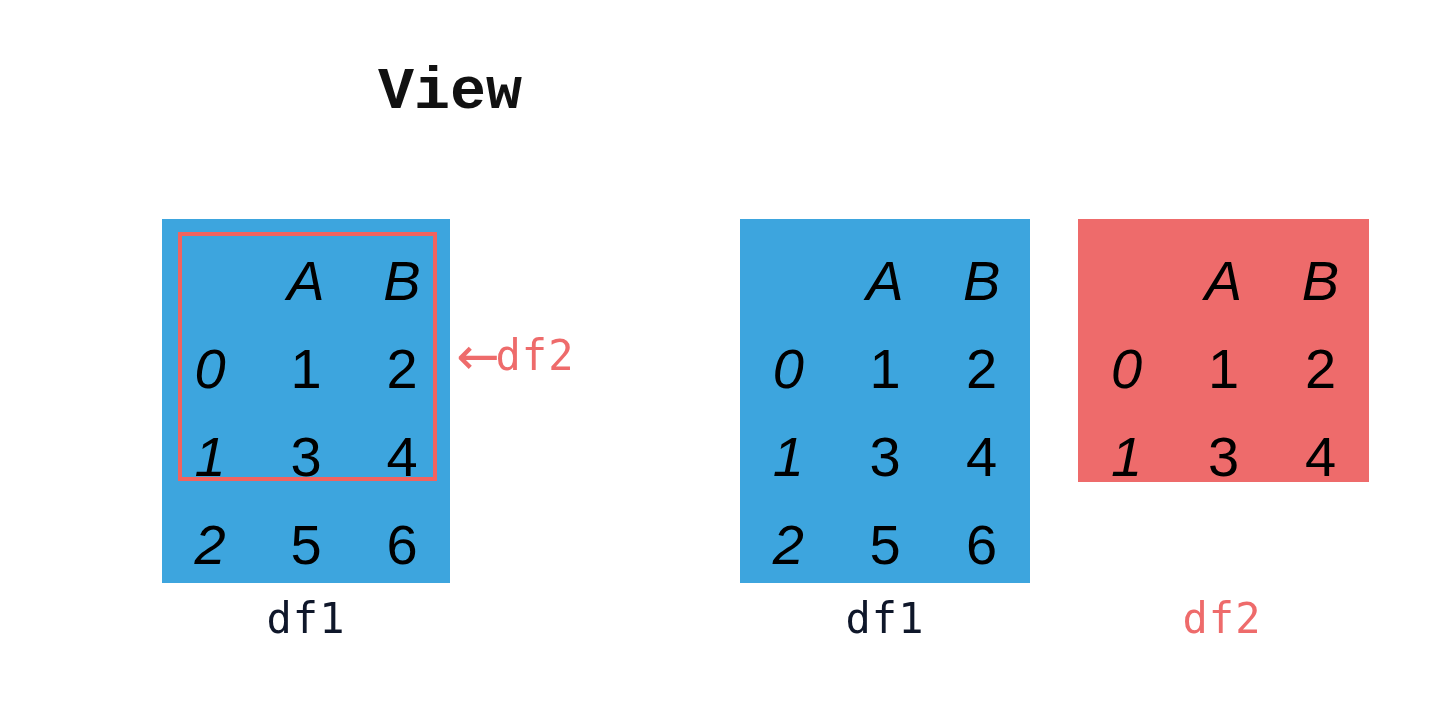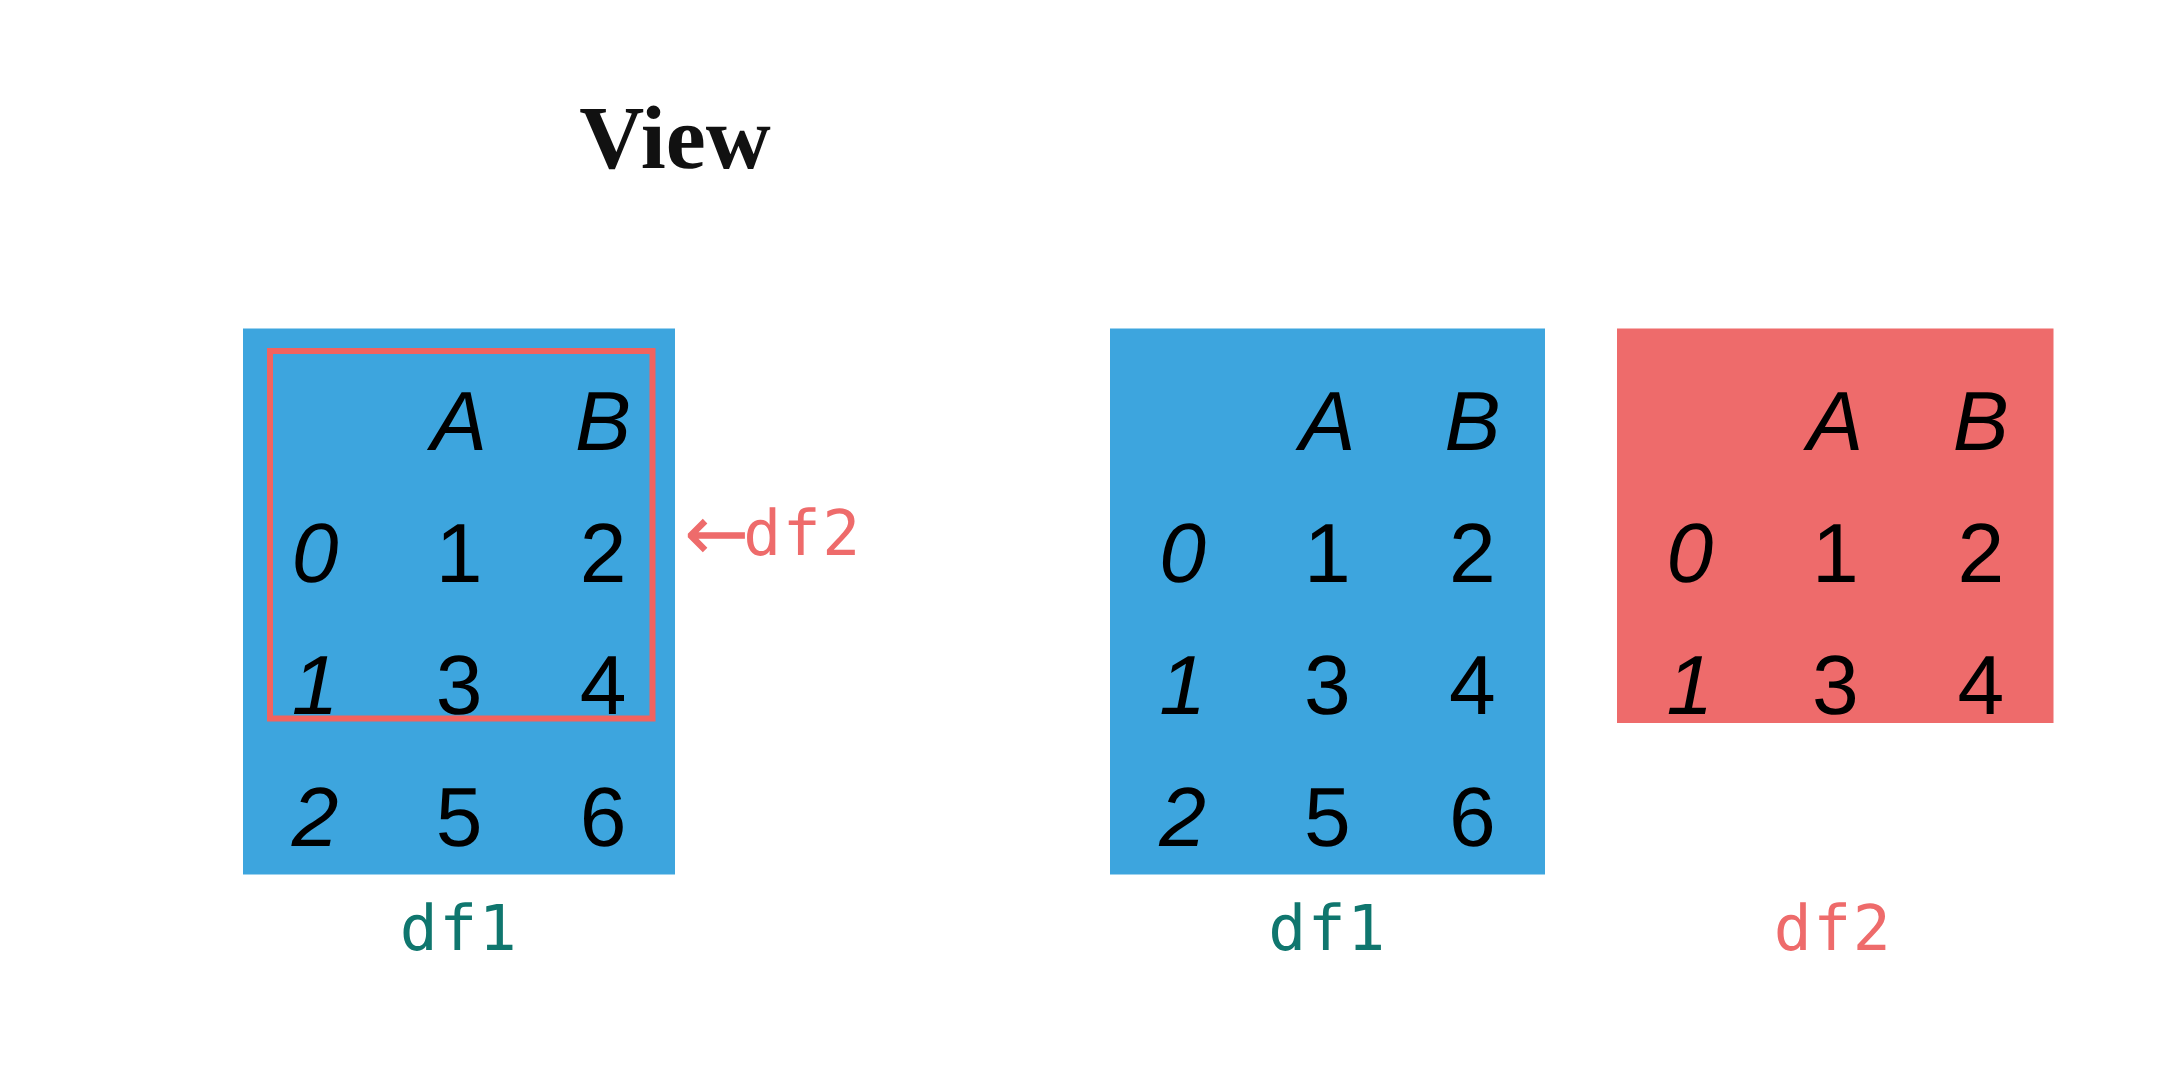--- a/index.html
+++ b/index.html
@@ -16,21 +16,21 @@
     position: relative;
     width: 1445px;
     height: 723px;
     background: #ffffff;
     overflow: hidden;
   }
 
   
   .panel-title {
     position: absolute;
-    font-family: Liberation Serif, serif;
+    font-family: Liberation Mono, monospace;
     font-weight: bold;
     font-size: 60px;
     line-height: 1;
     color: #111111;
     text-align: left;
     white-space: nowrap;
     transform: translateX(-50%);
   }
 
   
@@ -99,21 +99,21 @@
   
   .df-caption {
     position: absolute;
     font-family: "DejaVu Sans Mono", monospace;
     font-size: 42px;
     line-height: 1;
     white-space: nowrap;
     transform: translateX(-50%);
     letter-spacing: 1px;
   }
-  .df-caption.blue { color: #0f766e; }
+  .df-caption.blue { color: #0f172a; }
   .df-caption.red  { color: #EE6B6B; }
 </style>
 </head>
 <body>
 
 <div id="canvas">
 
   <div class="panel-title" style="left:450px; top:62px;">View</div>
 
 

